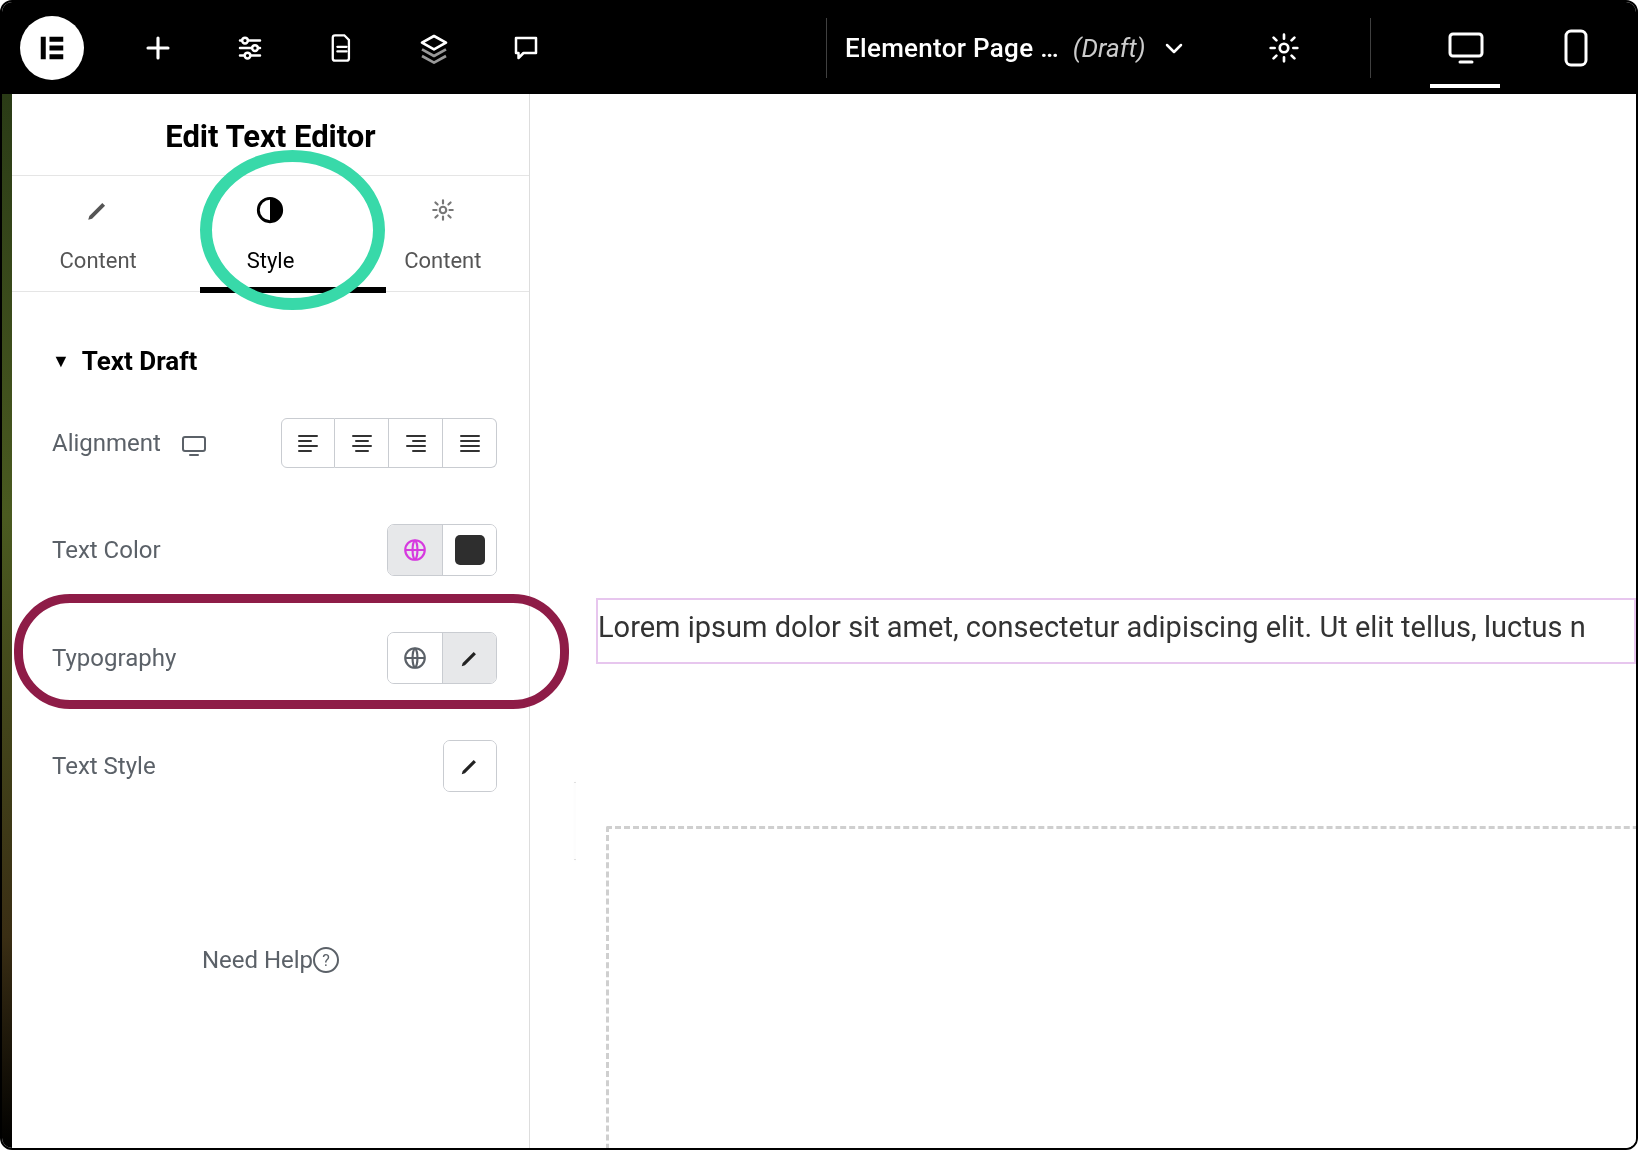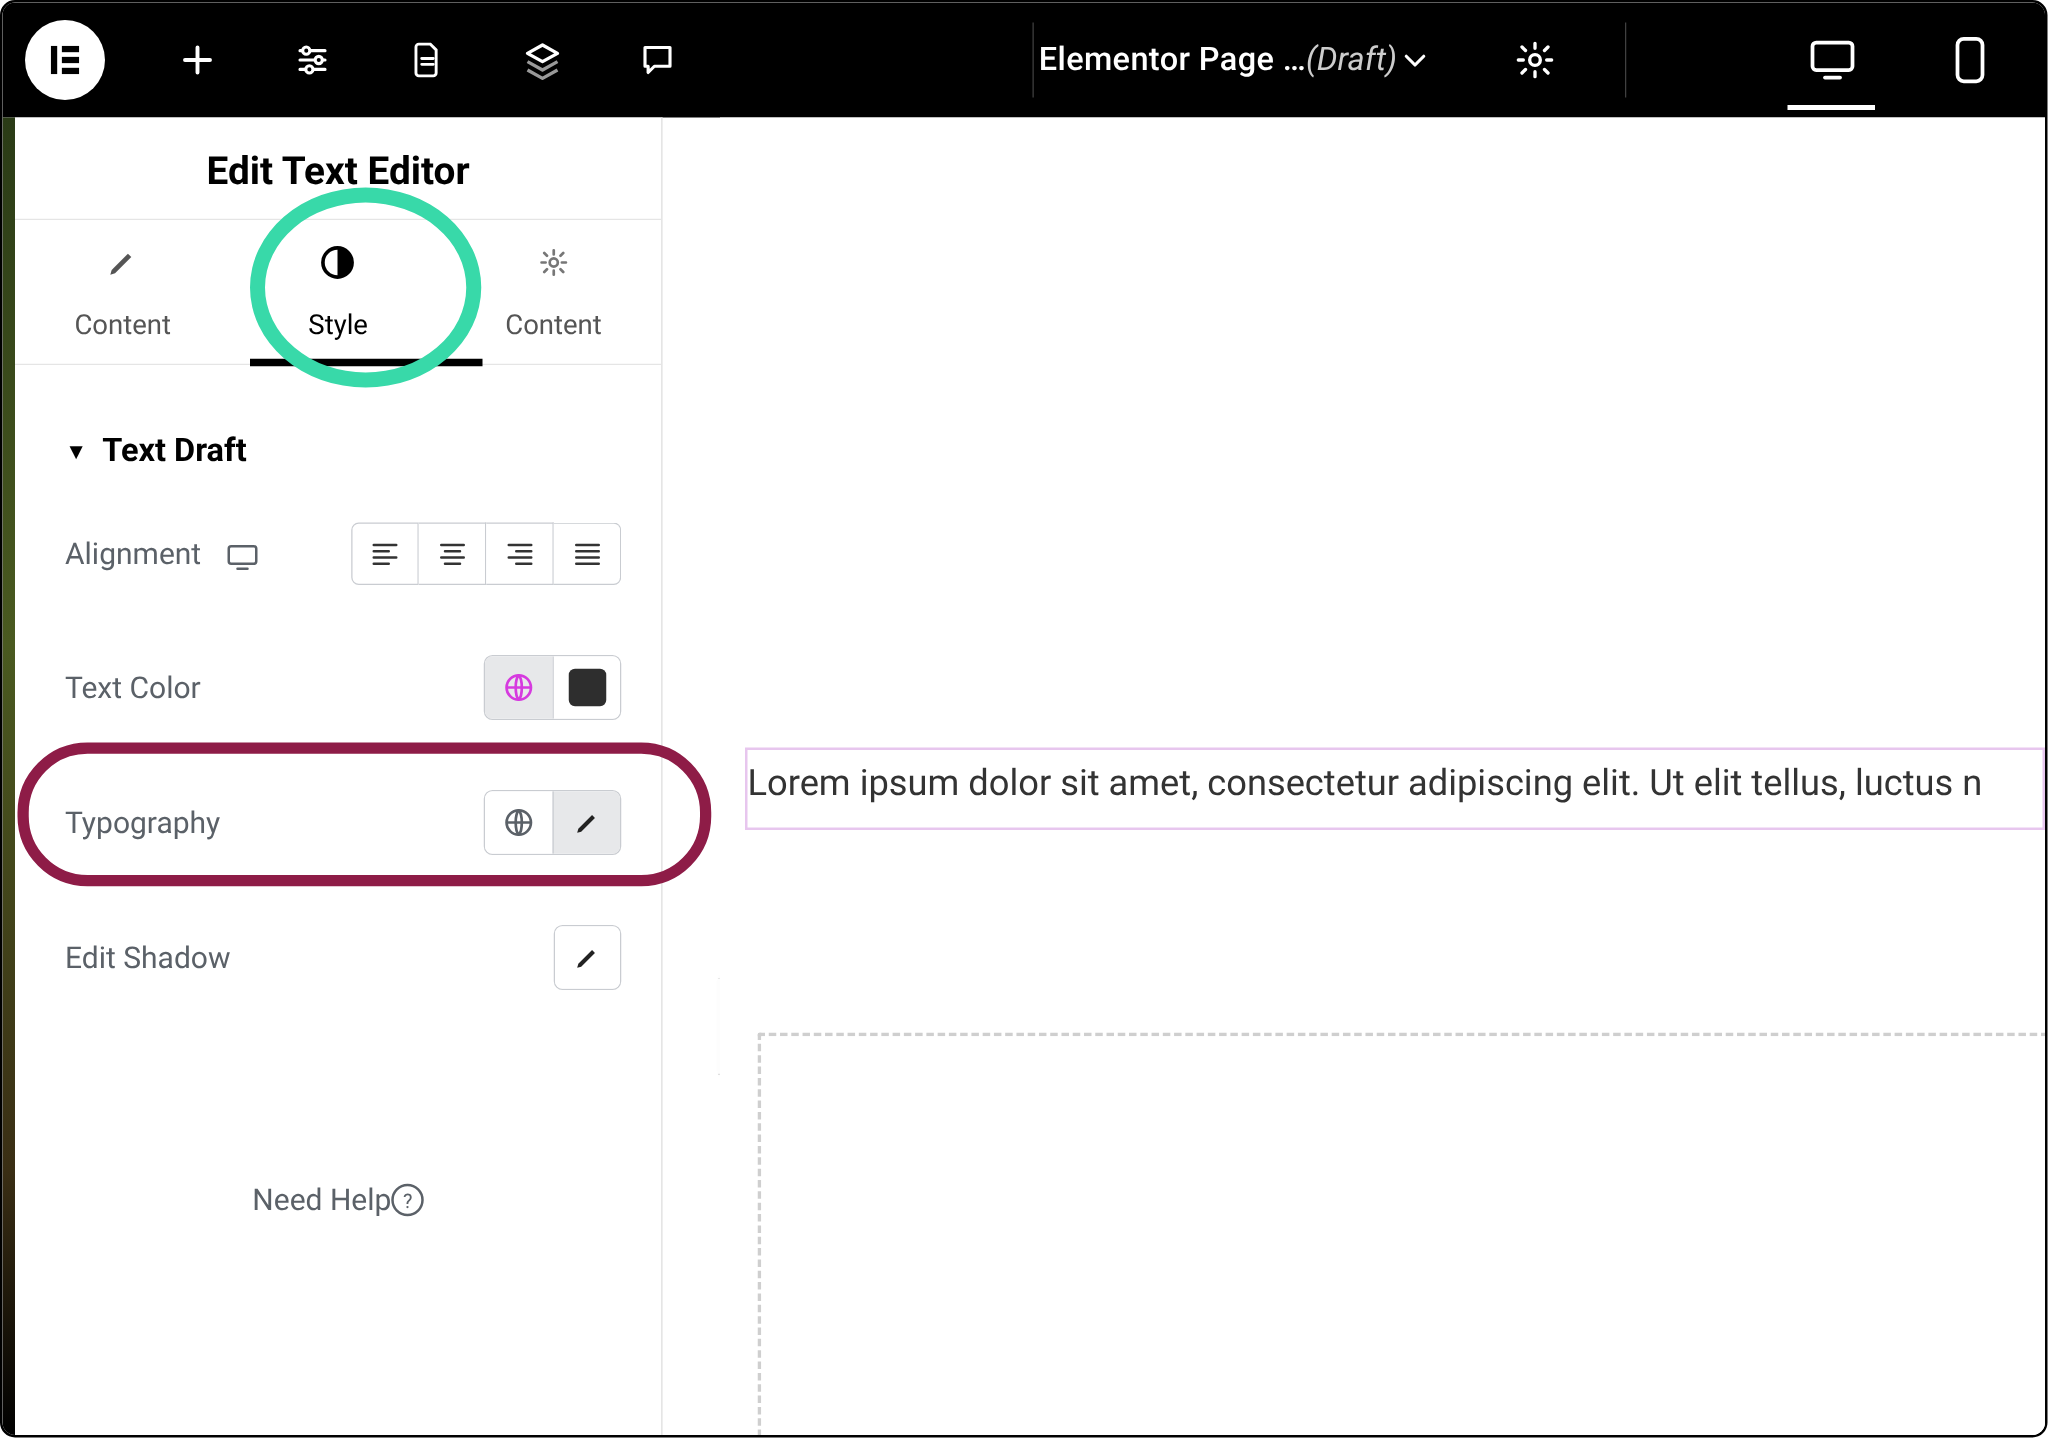--- a/index.html
+++ b/index.html
@@ -40,21 +40,21 @@
     cursor: pointer;
   }
   .tb-sep {
     width: 1px; height: 60px;
     background: rgba(255,255,255,0.25);
     margin: 0 4px;
   }
   .topbar-mid {
     position: absolute;
     left: 820px;
-    display: flex; align-items: center; 
+    display: flex; align-items: center; gap: 14px;
     font-size: 26px;
   }
   .page-title { color: #fff; font-weight: 500; letter-spacing: .3px;}
   .draft { color: #ccc; font-style: italic; font-weight: 400; }
   .chev { color:#fff; font-size:20px; margin-left:4px;}
   .gear { margin-left: 40px; }
   .topbar-right {
     position: absolute;
     right: 30px;
     display: flex; align-items: center; gap: 50px;
@@ -422,21 +422,21 @@
       </div>
       <div class="ctrl-seg shade">
         <svg width="22" height="22" viewBox="0 0 24 24">
             <path d="M3 21l3.5-1 12-12-2.5-2.5-12 12L3 21z" fill="#222"></path>
           </svg>
       </div>
     </div>
   </div>
 
   <div class="control-row shadow-row">
-    <span>Edit Shadow</span>
+    <span>Text Style</span>
     <div class="ctrl-group" style="width:54px;">
       <div class="ctrl-seg" style="width:52px;">
         <svg width="22" height="22" viewBox="0 0 24 24">
             <path d="M3 21l3.5-1 12-12-2.5-2.5-12 12L3 21z" fill="#222"></path>
           </svg>
       </div>
     </div>
   </div>
 
   <div class="help">

